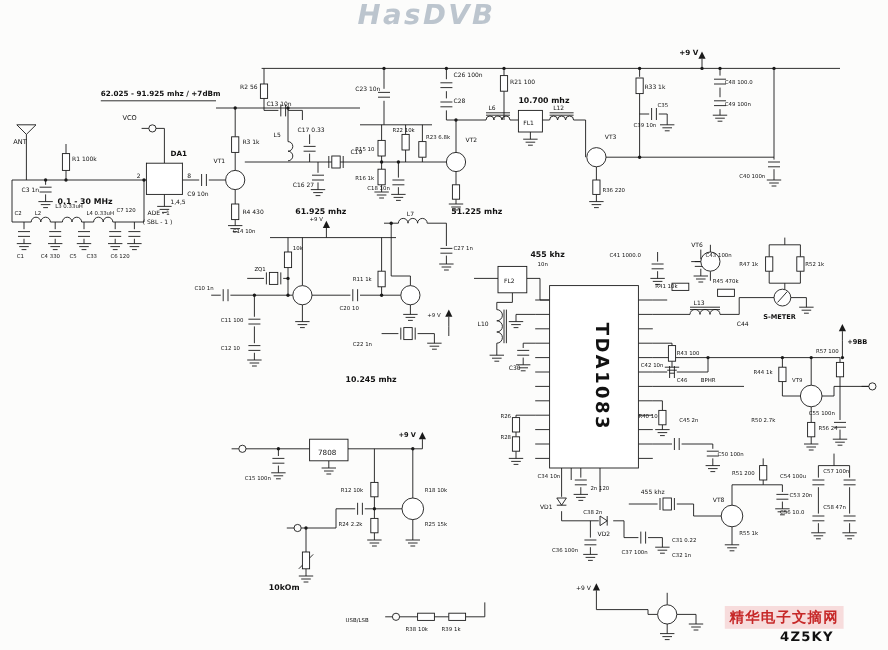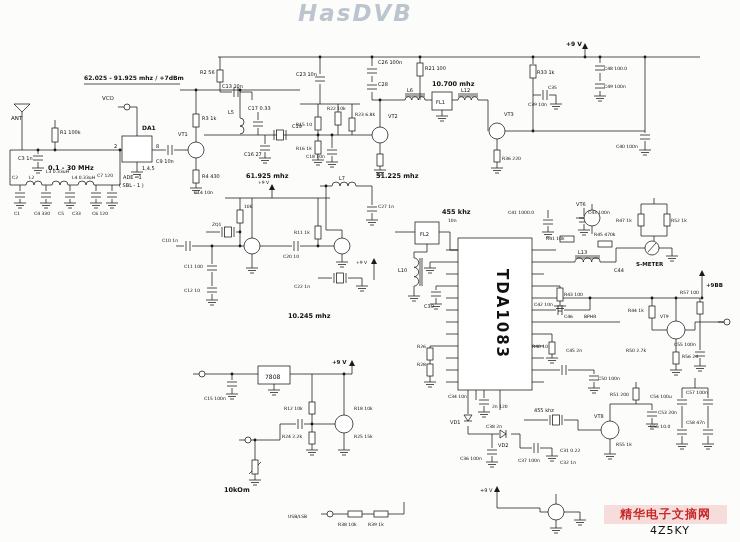--- a/index.html
+++ b/index.html
@@ -8,22 +8,22 @@
   .wm{position:absolute;left:298px;top:0px;font-size:23px;font-weight:bold;font-style:italic;
       color:#93a1b1;opacity:.6;letter-spacing:2px;z-index:1;}
   .title{position:absolute;left:50%;top:5px;transform:translateX(-50%);font-size:14px;
          font-weight:bold;color:#000;letter-spacing:.5px;word-spacing:4px;z-index:2;white-space:nowrap;}
   svg{position:absolute;left:0;top:0;z-index:3;}
   svg line,svg path,svg rect,svg circle,svg polygon{stroke:var(--line,#1a1a1a);stroke-width:.75;fill:none;}
   svg rect.comp,svg rect.box,svg circle.tr,svg rect.xt{fill:#ffffff;}
   svg circle.dotc,svg polygon.solid{fill:var(--line,#1a1a1a);stroke:none;}
   svg text{fill:#111;stroke:none;font-family:"DejaVu Sans","Liberation Sans",sans-serif;}
   .stamp{position:absolute;left:604px;top:505px;font-size:12px;font-weight:bold;
-         background:#f7dcdc;padding:1px 16px;letter-spacing:1px;z-index:4;white-space:nowrap;}
-  .callsign{position:absolute;left:650px;top:524px;font-size:11px;font-weight:normal;
+         background:#f7dcdc;padding:1px 4px;letter-spacing:1px;z-index:4;white-space:nowrap;}
+  .callsign{position:absolute;left:650px;top:524px;font-size:11px;font-weight:bold;
             letter-spacing:1px;color:#111;z-index:4;text-align:right;}
 </style>
 </head>
 <body>
 
 <div class="canvas">
   <div class="wm">HasDVB</div>
 
   <svg width="740" height="542" viewBox="0 0 740 542">
     <g id="geom-layer">

